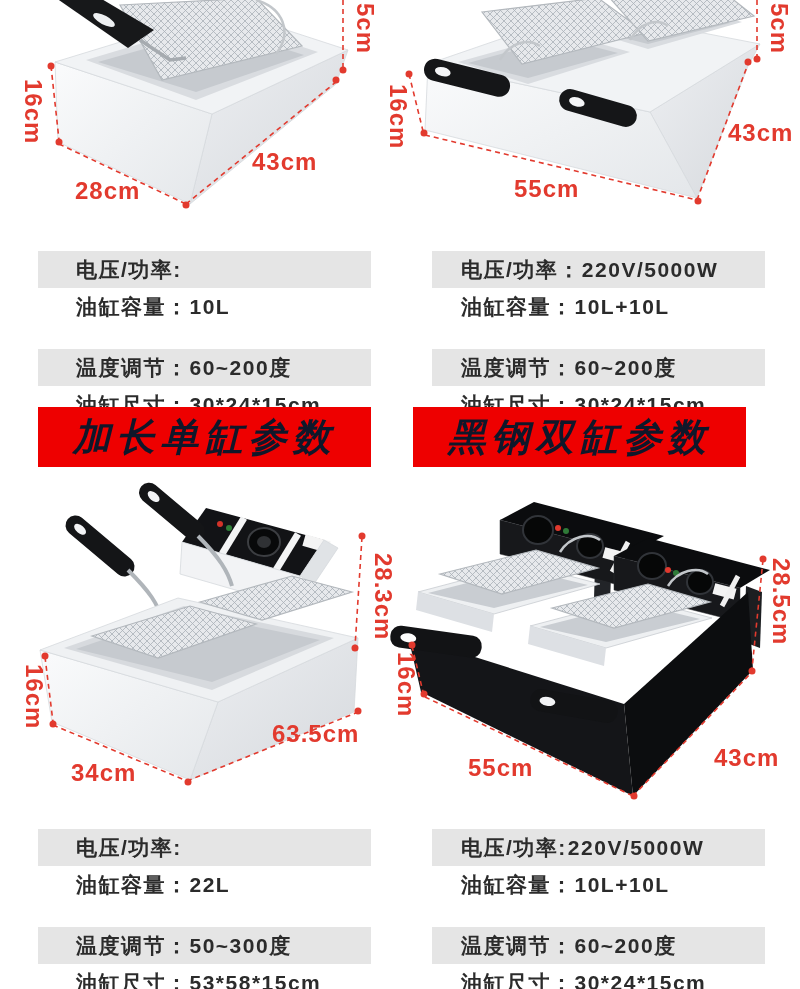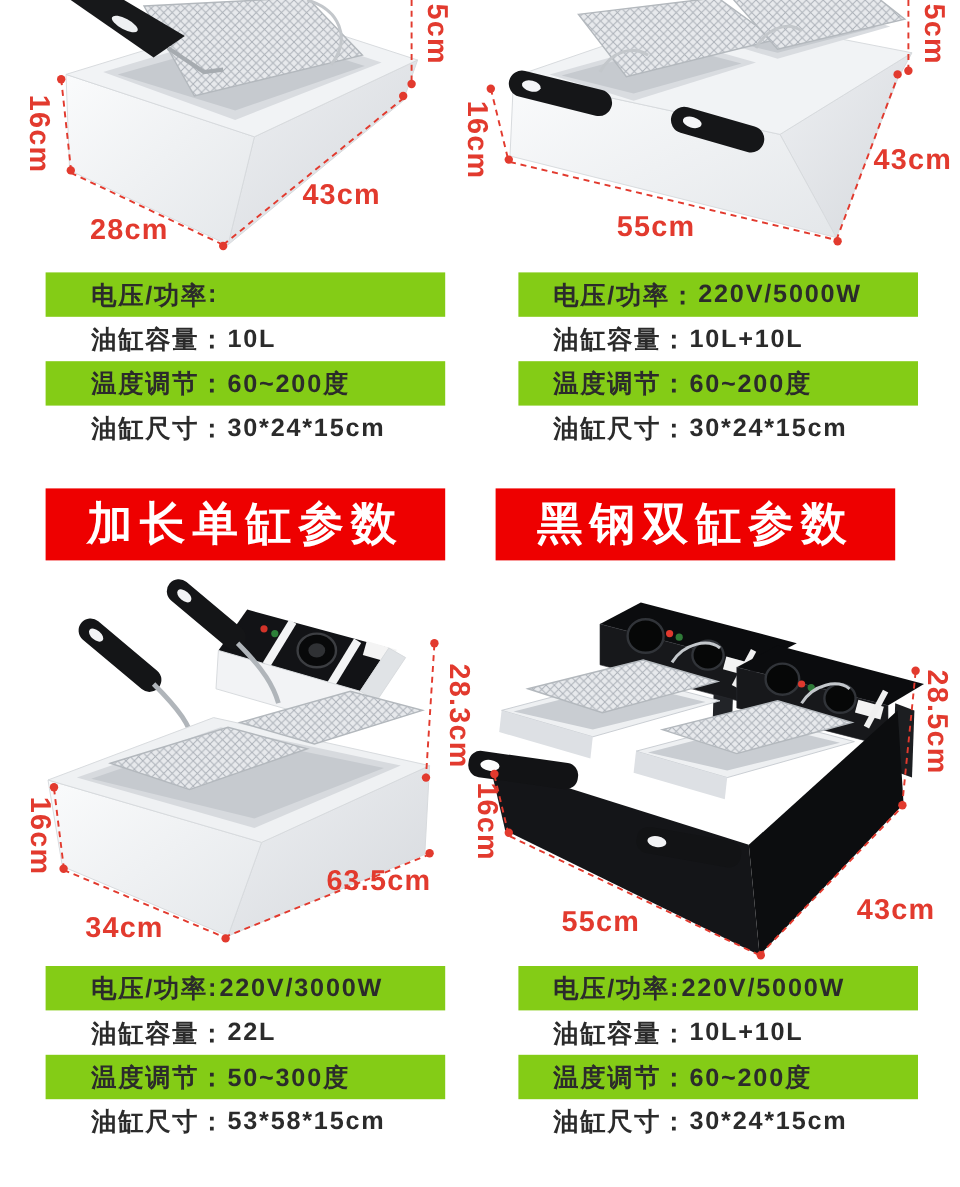--- a/index.html
+++ b/index.html
@@ -5,29 +5,29 @@
   html,body{margin:0;padding:0;background:#ffffff;}
   .page{position:relative;width:800px;height:989px;background:#ffffff;overflow:hidden;
         font-family:"Liberation Sans","DejaVu Sans",sans-serif;}
   .photo-row{position:absolute;left:0;}
   .photo-row svg{display:block;}
 
   
   .spec-table{position:absolute;width:333px;}
   .spec-row{height:37px;display:flex;align-items:center;box-sizing:border-box;
             font-size:21px;font-weight:bold;color:#2b2b2b;letter-spacing:1.5px;white-space:nowrap;}
-  .spec-row.odd{background:#84cc16;}
+  .spec-row.odd{background:#e5e5e5;margin-top:24px;}
   .spec-table.left-col .spec-row{padding-left:38px;}
   .spec-table.right-col .spec-row{padding-left:29px;}
   .spec-sep{margin-right:1px;}
 
   
   .banner{position:absolute;top:407px;width:333px;height:60px;background:#ee0000;
           display:flex;align-items:center;justify-content:center;}
-  .banner span{color:#ffffff;font-size:38px;font-weight:bold;letter-spacing:6px;line-height:1;}
+  .banner span{color:#0f172a;font-size:38px;font-weight:bold;letter-spacing:6px;line-height:1;font-style:italic;}
 
   
   .dash{stroke:#e23a2e;stroke-width:1.6;stroke-dasharray:5 4;fill:none;}
   .dot{fill:#e23a2e;}
   .dim{fill:#e23a2e;font-size:24px;font-weight:bold;letter-spacing:1px;
        font-family:"Liberation Sans","DejaVu Sans",sans-serif;}
   .metal-edge{stroke:#d6d9dd;stroke-width:0.8;}
 </style>
 </head>
 <body>
@@ -294,21 +294,20 @@
         <text class="dim" x="714" y="286">43cm</text>
       </g>
     </svg>
   </section>
 
   <section>
     <div class="spec-table left-col" style="left:38px;top:805px;">
       <div class="spec-row odd">
           <span class="spec-label">电压/功率</span>
           <span class="spec-sep">:</span>
-          <span class="spec-value">220V/3000W</span>
         </div>
       <div class="spec-row">
           <span class="spec-label">油缸容量</span>
           <span class="spec-sep">：</span>
           <span class="spec-value">22L</span>
         </div>
       <div class="spec-row odd">
           <span class="spec-label">温度调节</span>
           <span class="spec-sep">：</span>
           <span class="spec-value">50~300度</span>

